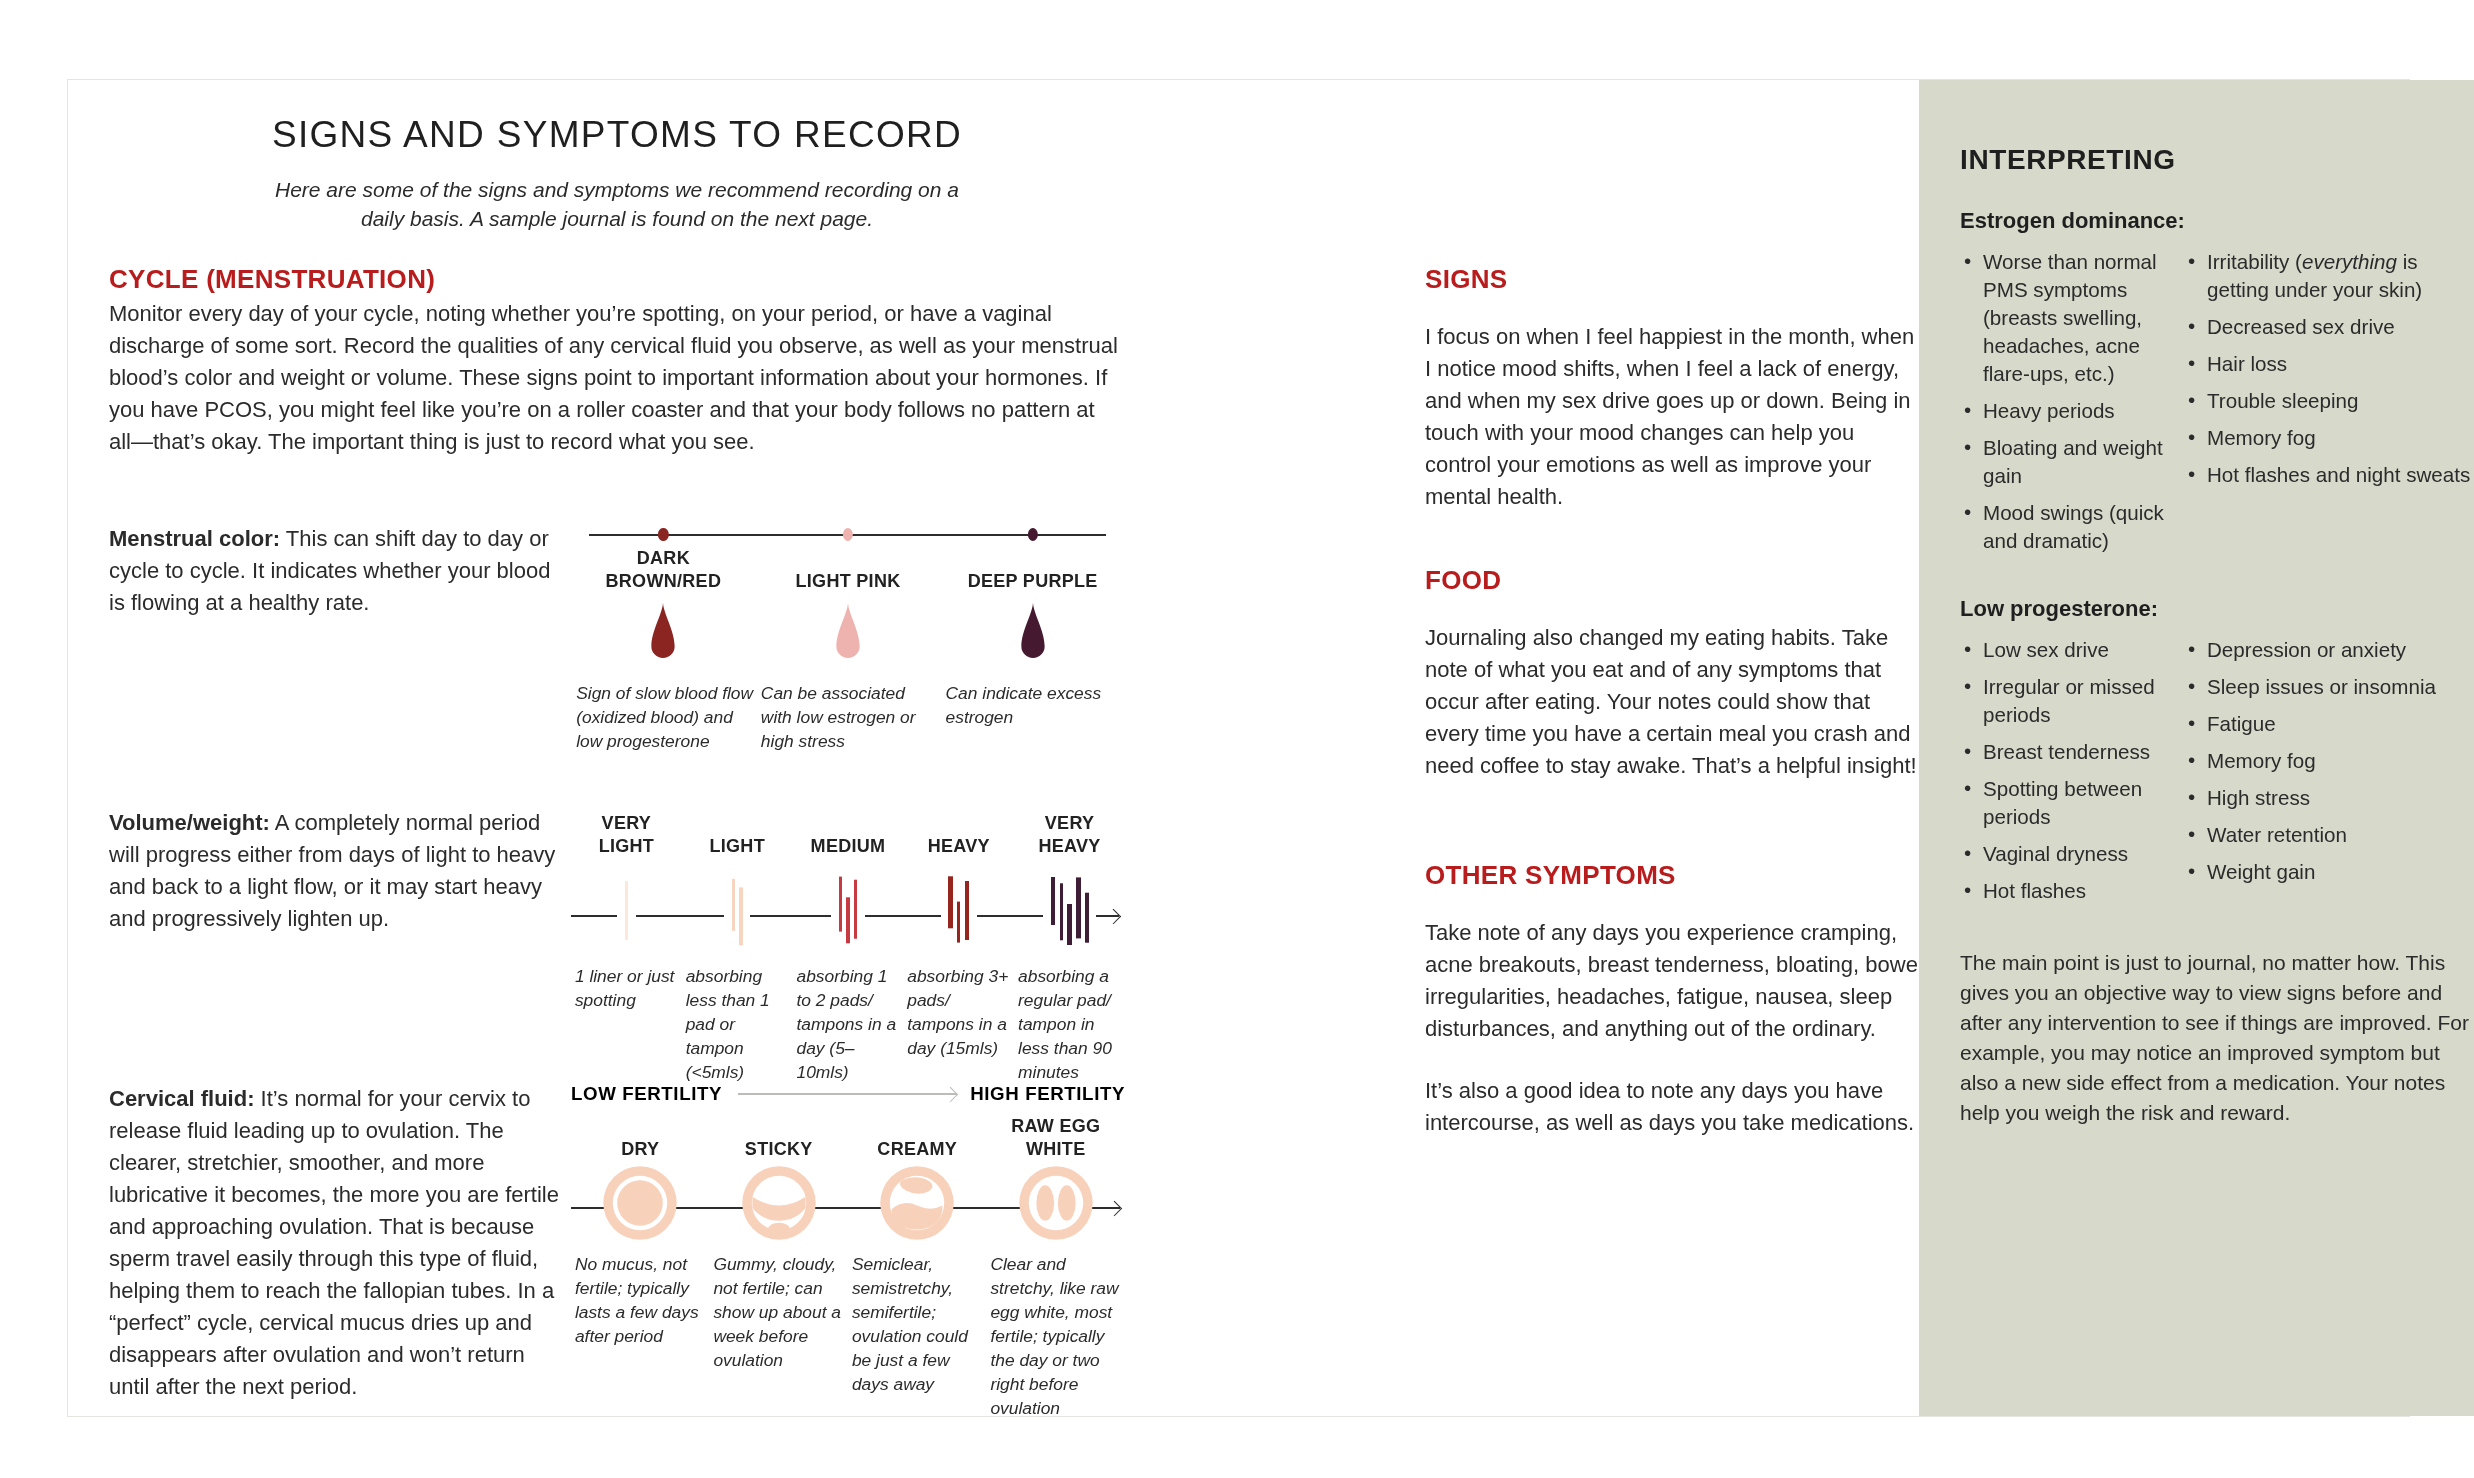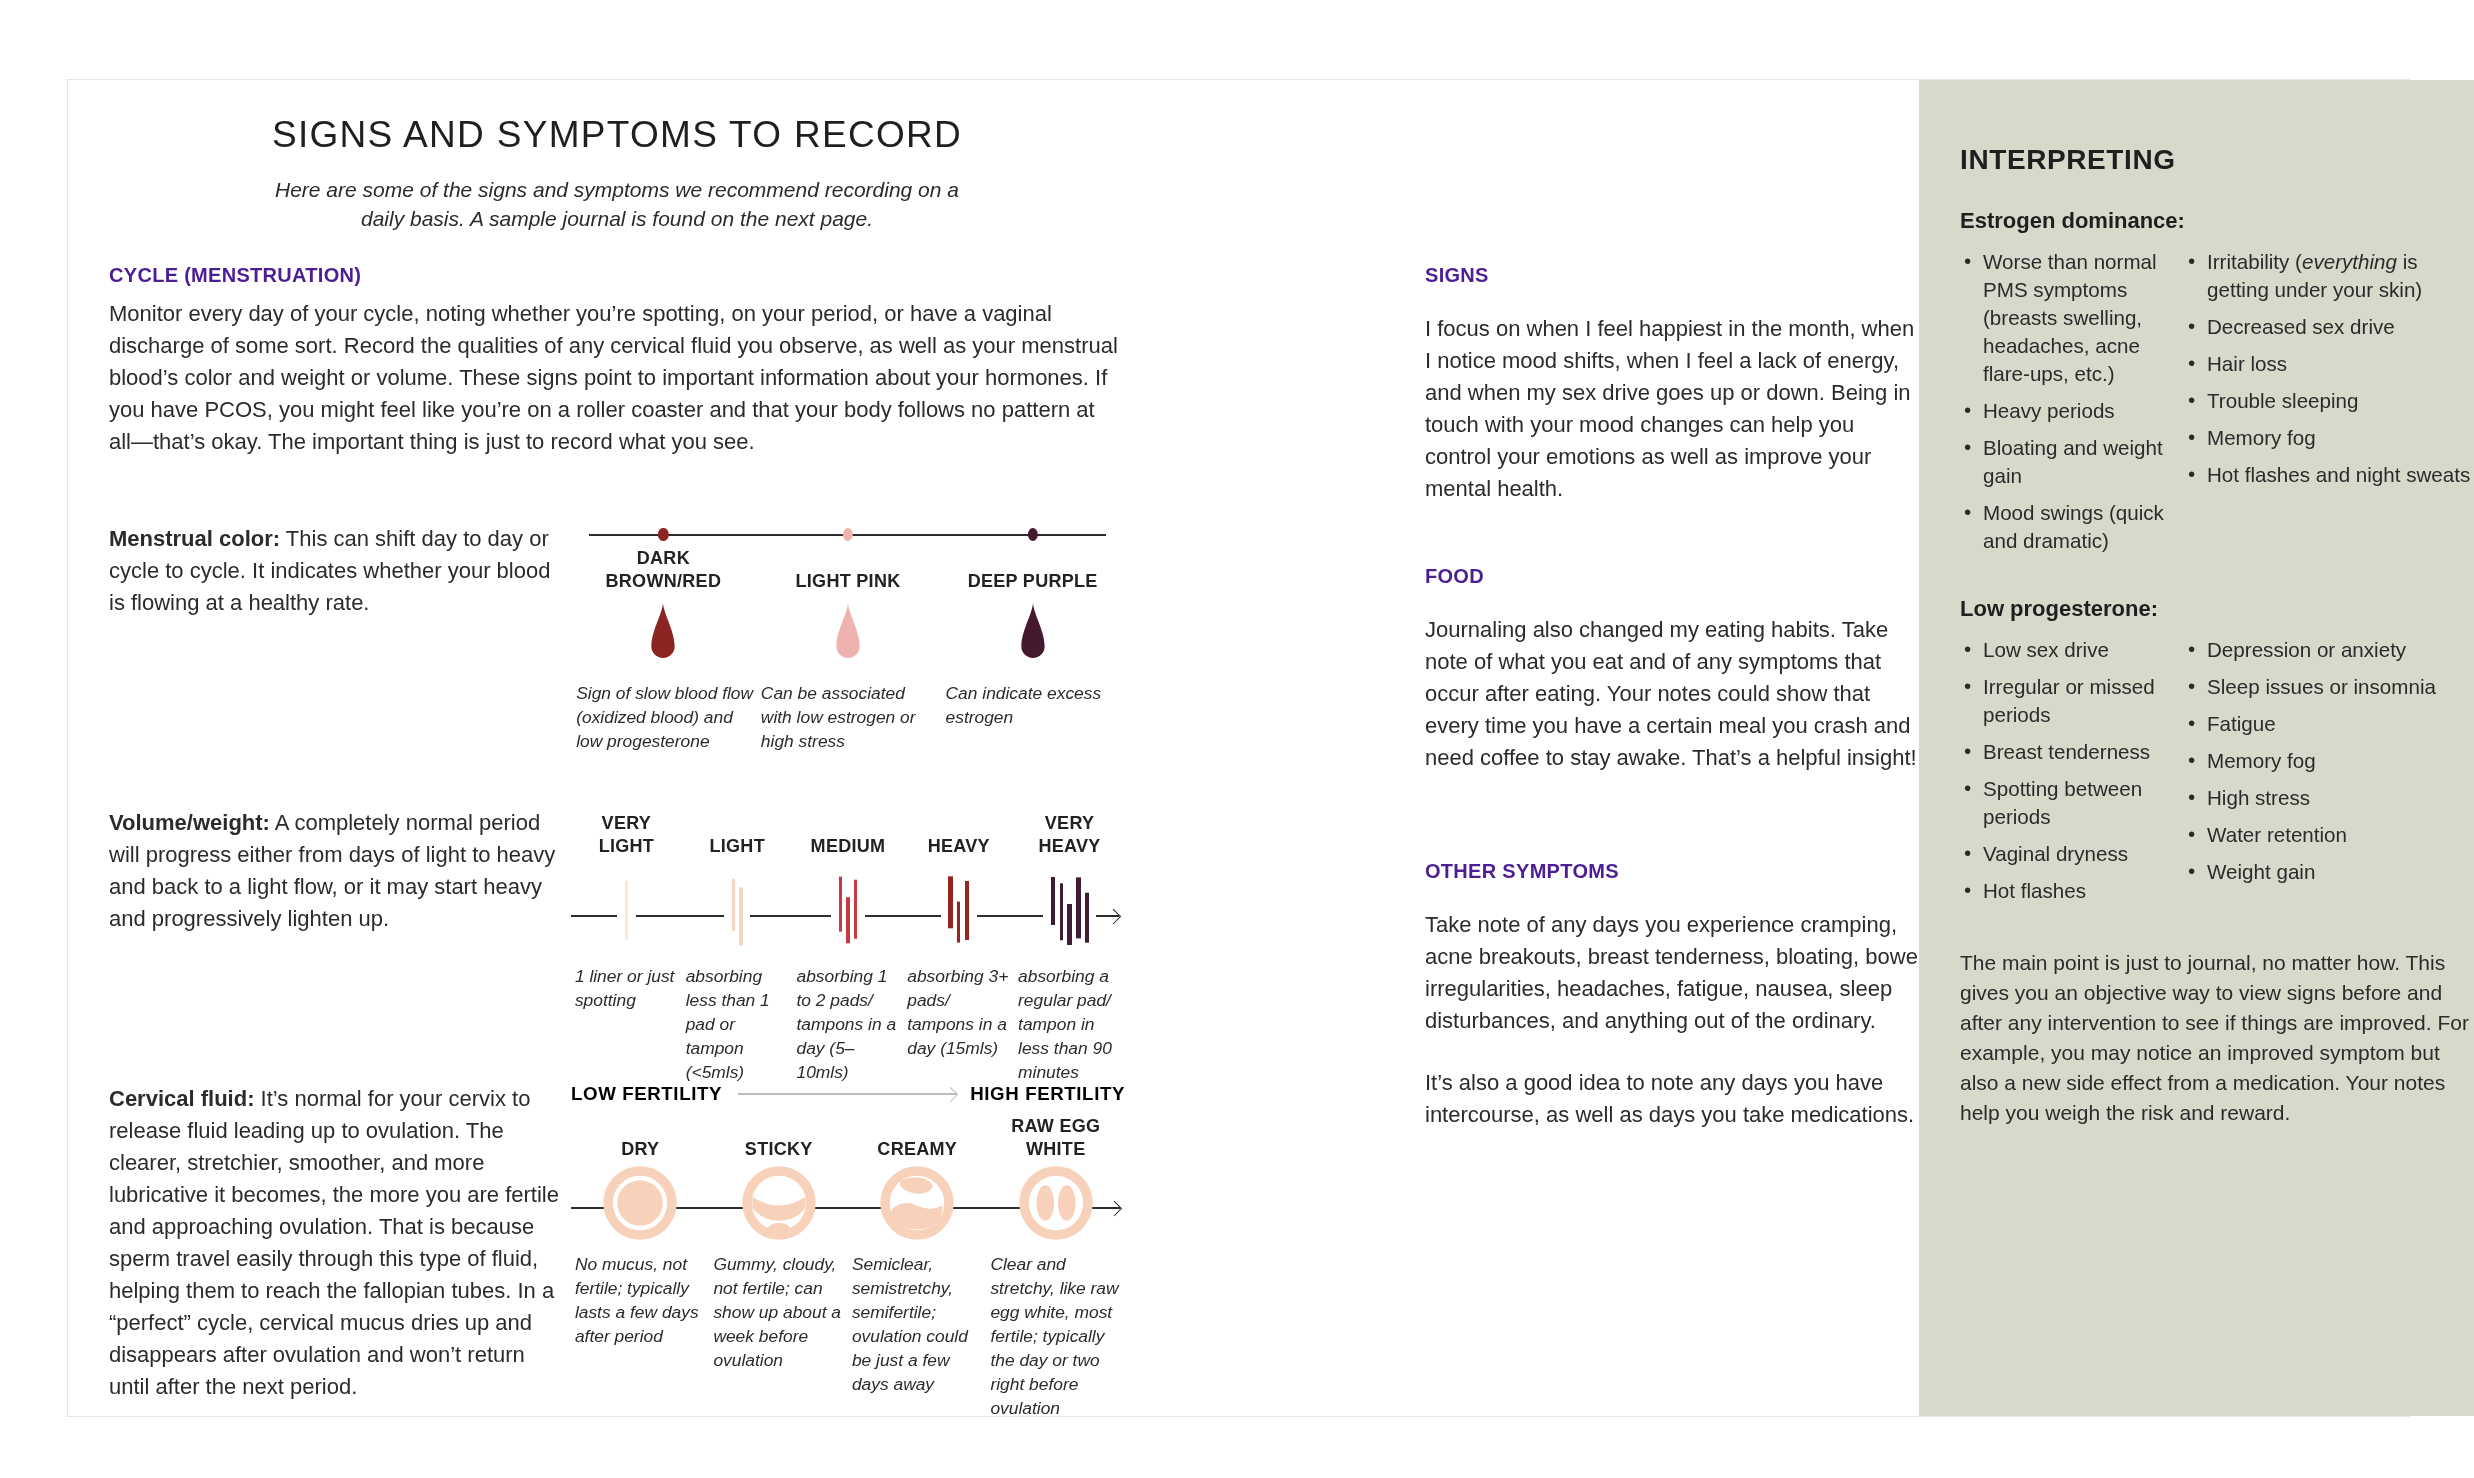--- a/index.html
+++ b/index.html
@@ -7,21 +7,21 @@
           font-family:"Liberation Sans",sans-serif;color:#2b2b2b;overflow:hidden;}
   .page{position:absolute;left:67px;top:59px;width:2343px;height:1338px;
         background:#fff;border:1.3px solid #e6e6e1;box-sizing:border-box;margin-top:20px;}
 
   
   .left-col{position:absolute;left:41px;top:0;width:1016px;}
   .title{margin:34px auto 0;text-align:center;font-size:37px;letter-spacing:1.3px;
          font-weight:400;color:#1f1f1f;}
   .intro{margin:19.3px auto 0;width:696px;text-align:center;font-style:italic;
          font-size:21px;line-height:29px;}
-  .sec-head{font-size:20px;font-weight:bold;letter-spacing:0.3px;color:#4c1d95;margin:0;}
+  .sec-head{font-size:26px;font-weight:bold;letter-spacing:0.3px;color:#b91c1c;margin:0;}
   .cycle-head{position:absolute;top:184px;left:0;}
   .cycle-body{position:absolute;top:218px;left:0;width:1013px;
               font-size:22px;line-height:32px;margin:0;}
   .row{position:absolute;left:0;width:1016px;display:flex;justify-content:space-between;}
   .row-menstrual{top:443px;}
   .row-volume{top:727px;}
   .row-cervical{top:1003px;}
   .row-label{width:451px;font-size:22px;line-height:32px;margin:0;}
   .row-diagram{width:554px;position:relative;}
 

